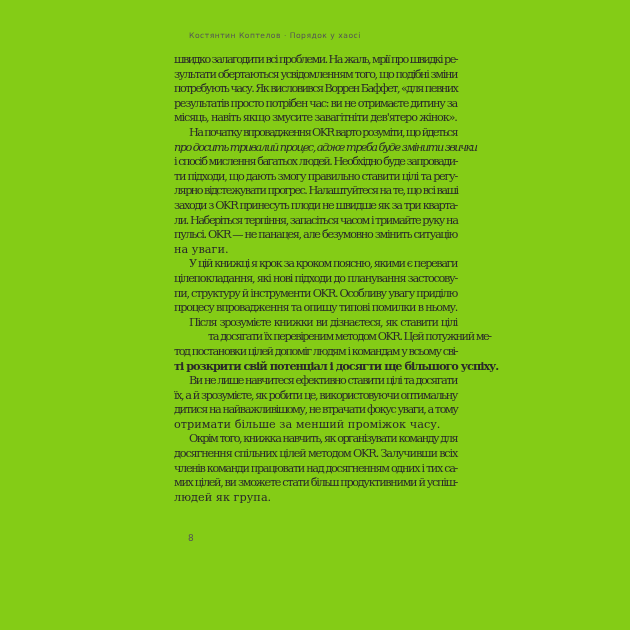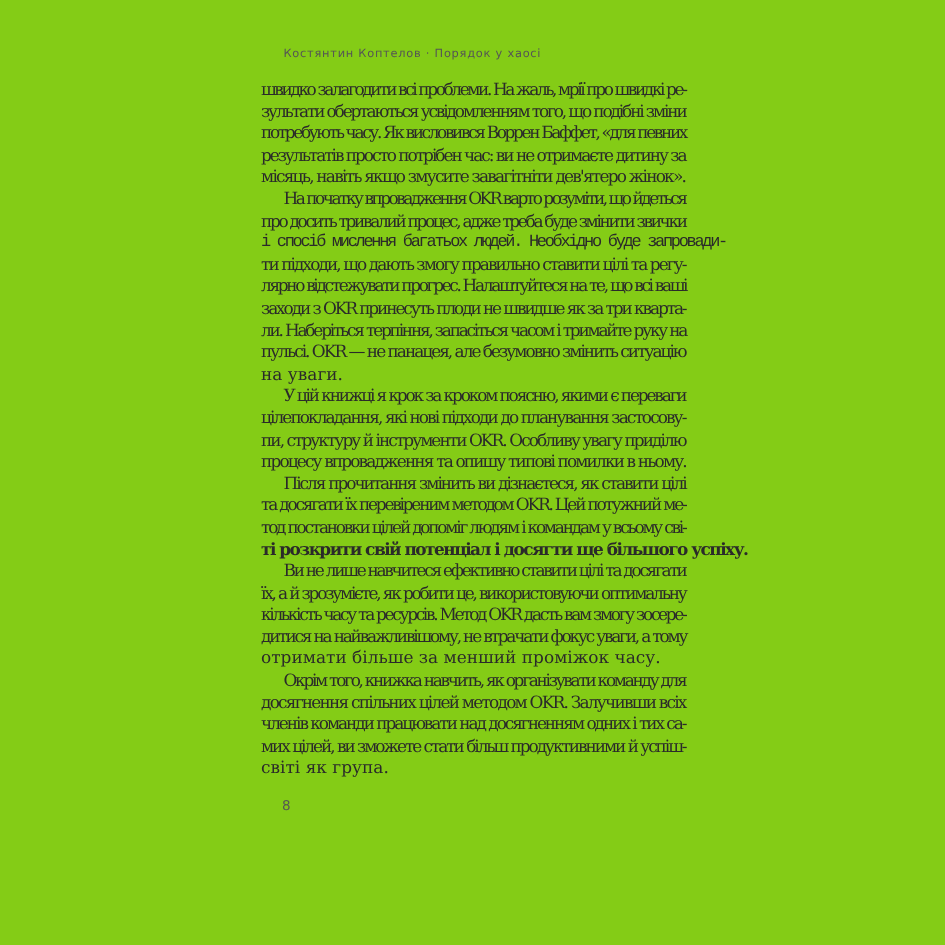--- a/index.html
+++ b/index.html
@@ -33,51 +33,50 @@
   <div class="body-text">
     <p class="first">
       <span class="line" style="display: block; letter-spacing: -1.6px;">швидко залагодити всі проблеми. На жаль, мрії про швидкі ре-</span>
       <span class="line" style="display: block; letter-spacing: -1.42105px;">зультати обертаються усвідомленням того, що подібні зміни</span>
       <span class="line" style="display: block; letter-spacing: -1.57895px;">потребують часу. Як висловився Воррен Баффет, «для певних</span>
       <span class="line" style="display: block; letter-spacing: -1.36207px;">результатів просто потрібен час: ви не отримаєте дитину за</span>
       <span class="line last" style="display: block; letter-spacing: -1.19298px;">місяць, навіть якщо змусите завагітніти дев'ятеро жінок».</span>
     </p>
     <p>
       <span class="line" style="display: block; letter-spacing: -1.66667px;">На початку впровадження OKR варто розуміти, що йдеться</span>
-      <span class="line" style="text-indent: 0px; display: block; letter-spacing: -1.55172px;">про досить тривалий процес, адже треба буде змінити звички</span>
-      <span class="line" style="text-indent: 0px; display: block; letter-spacing: -1.52542px; font-family: Liberation Mono, monospace;">і спосіб мислення багатьох людей. Необхідно буде запровади-</span>
+      <span class="line" style="text-indent: 0px; display: block; letter-spacing: -1.55172px; font-style: italic;">про досить тривалий процес, адже треба буде змінити звички</span>
+      <span class="line" style="text-indent: 0px; display: block; letter-spacing: -1.52542px;">і спосіб мислення багатьох людей. Необхідно буде запровади-</span>
       <span class="line" style="text-indent: 0px; display: block; letter-spacing: -1.2931px;">ти підходи, що дають змогу правильно ставити цілі та регу-</span>
       <span class="line" style="text-indent: 0px; display: block; letter-spacing: -1.55932px;">лярно відстежувати прогрес. Налаштуйтеся на те, що всі ваші</span>
       <span class="line" style="text-indent: 0px; display: block; letter-spacing: -1.41071px;">заходи з OKR принесуть плоди не швидше як за три кварта-</span>
       <span class="line" style="text-indent: 0px; display: block; letter-spacing: -1.48333px;">ли. Наберіться терпіння, запасіться часом і тримайте руку на</span>
       <span class="line" style="text-indent: 0px; display: block; letter-spacing: -1.33929px;">пульсі. OKR — не панацея, але безумовно змінить ситуацію</span>
       <span class="line last" style="text-indent: 0px; display: block;">на уваги.</span>
     </p>
     <p>
       <span class="line" style="display: block; letter-spacing: -1.44444px;">У цій книжці я крок за кроком поясню, якими є переваги</span>
       <span class="line" style="text-indent: 0px; display: block; letter-spacing: -1.2807px;">цілепокладання, які нові підходи до планування застосову-</span>
       <span class="line" style="text-indent: 0px; display: block; letter-spacing: -1.30909px;">пи, структуру й інструменти OKR. Особливу увагу приділю</span>
       <span class="line last" style="text-indent: 0px; display: block; letter-spacing: -1.24528px;">процесу впровадження та опишу типові помилки в ньому.</span>
     </p>
     <p>
-      <span class="line" style="display: block; letter-spacing: -1.37037px;">Після прочитання змінить ви дізнаєтеся, як ставити цілі</span>
-      <span class="line" style="text-indent: 0px; display: block; letter-spacing: -1.48214px;">та досягати їх перевіреним методом OKR. Цей потужний ме-</span>
+      <span class="line" style="display: block; letter-spacing: -1.37037px;">Після зрозумієте книжки ви дізнаєтеся, як ставити цілі</span>
+      <span class="line" style="text-indent: 0px; display: block; letter-spacing: -1.48214px; margin-left: 34px;">та досягати їх перевіреним методом OKR. Цей потужний ме-</span>
       <span class="line" style="text-indent: 0px; display: block; letter-spacing: -1.49153px;">тод постановки цілей допоміг людям і командам у всьому сві-</span>
       <span class="line last" style="text-indent: 0px; display: block; letter-spacing: -1.01786px; font-weight: bold;">ті розкрити свій потенціал і досягти ще більшого успіху.</span>
     </p>
     <p>
       <span class="line" style="display: block; letter-spacing: -1.52727px;">Ви не лише навчитеся ефективно ставити цілі та досягати</span>
       <span class="line" style="text-indent: 0px; display: block; letter-spacing: -1.47458px;">їх, а й зрозумієте, як робити це, використовуючи оптимальну</span>
-      <span class="line" style="text-indent: 0px; display: block; letter-spacing: -1.54098px;">кількість часу та ресурсів. Метод OKR дасть вам змогу зосере-</span>
       <span class="line" style="text-indent: 0px; display: block; letter-spacing: -1.47368px;">дитися на найважливішому, не втрачати фокус уваги, а тому</span>
       <span class="line last" style="text-indent: 0px; display: block;">отримати більше за менший проміжок часу.</span>
     </p>
     <p>
       <span class="line" style="display: block; letter-spacing: -1.52727px;">Окрім того, книжка навчить, як організувати команду для</span>
       <span class="line" style="text-indent: 0px; display: block; letter-spacing: -1.18868px;">досягнення спільних цілей методом OKR. Залучивши всіх</span>
       <span class="line" style="text-indent: 0px; display: block; letter-spacing: -1.375px;">членів команди працювати над досягненням одних і тих са-</span>
       <span class="line" style="text-indent: 0px; display: block; letter-spacing: -1.375px;">мих цілей, ви зможете стати більш продуктивними й успіш-</span>
-      <span class="line last" style="text-indent: 0px; display: block;">світі як група.</span>
+      <span class="line last" style="text-indent: 0px; display: block;">людей як група.</span>
     </p>
   </div>
 
   <div class="page-number">8</div>
 </div>
 
 </body></html>

